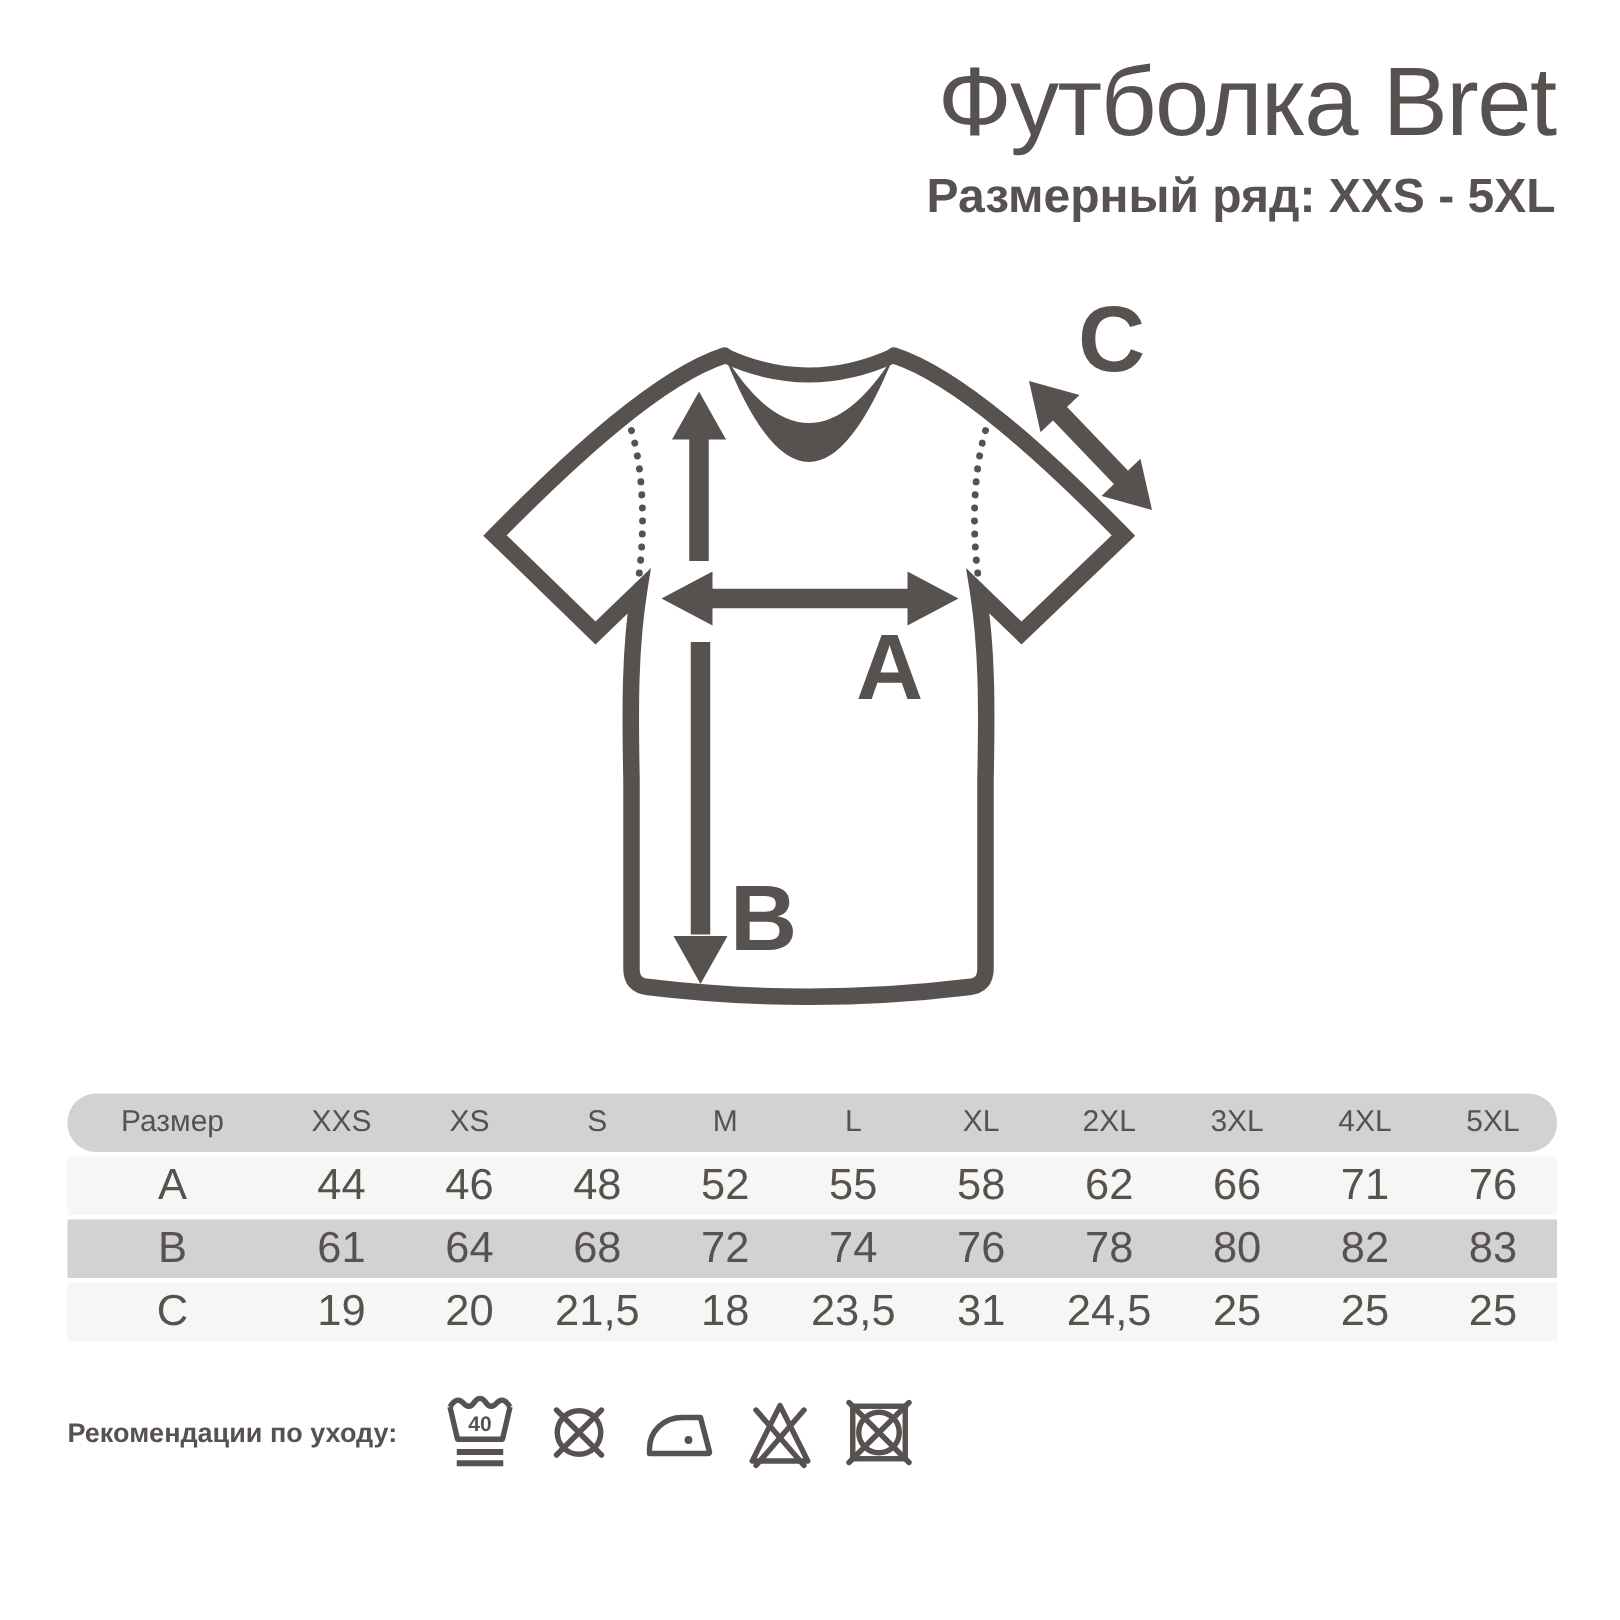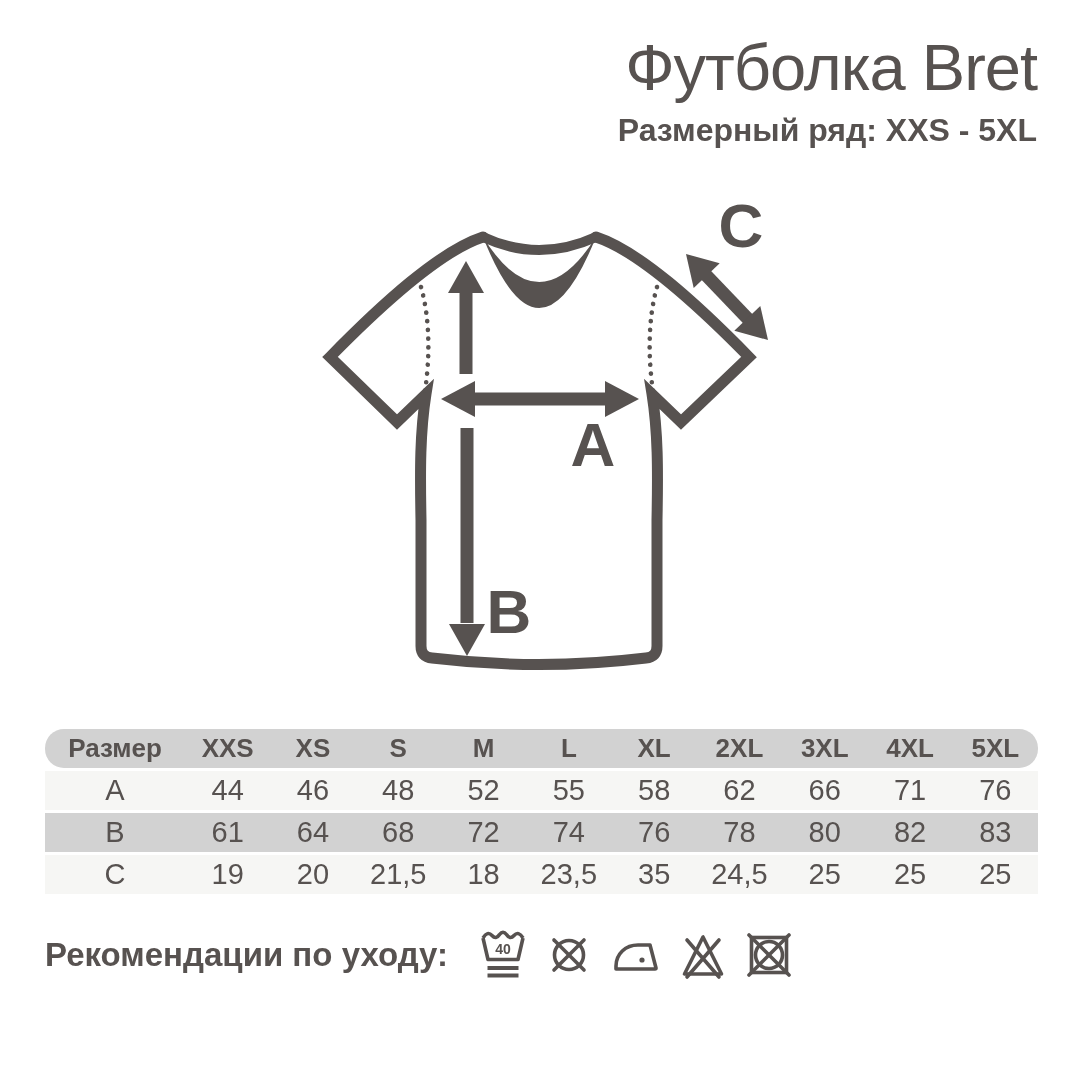--- a/index.html
+++ b/index.html
@@ -11,26 +11,26 @@
   .header { position:absolute; top:34px; right:43px; text-align:right; }
   .title { font-size:65px; font-weight:normal; letter-spacing:-1px; line-height:1.05; }
   .subtitle { font-size:32px; font-weight:bold; margin-top:10px; }
 
   .diagram-svg { position:absolute; left:0; top:0; }
 
   .size-table { position:absolute; left:45px; top:729px; width:993px;
                 display:flex; flex-direction:column; gap:3px; }
   .t-row { display:grid; grid-template-columns:140px repeat(10,1fr);
            height:39px; align-items:center; text-align:center; font-size:29px; }
-  .t-row.head { font-weight:bold; font-size:26px;border-radius:19px; }
+  .t-row.head { font-weight:normal; font-size:20px;border-radius:19px; }
   .t-row.gray  { background:#d2d2d2; }
   .t-row.light { background:#f6f6f4; }
 
   .care-row { position:absolute; left:45px; top:928px; display:flex; align-items:center; }
-  .care-label { font-size:33px; font-weight:bold; margin-right:33px; white-space:nowrap; }
+  .care-label { font-size:18px; font-weight:bold; margin-right:33px; white-space:nowrap; }
   .care-icons { display:flex; gap:22px; align-items:center; }
   .care-icons svg { display:block; }
 </style>
 </head>
 <body>
 
 <div class="header">
   <div class="title">Футболка Bret</div>
   <div class="subtitle">Размерный ряд: XXS - 5XL</div>
 </div>
@@ -116,21 +116,21 @@
     <div>82</div>
     <div>83</div>
   </div>
   <div class="t-row light">
     <div>C</div>
     <div>19</div>
     <div>20</div>
     <div>21,5</div>
     <div>18</div>
     <div>23,5</div>
-    <div>35</div>
+    <div>31</div>
     <div>24,5</div>
     <div>25</div>
     <div>25</div>
     <div>25</div>
   </div>
 </div>
 
 <div class="care-row">
   <div class="care-label">Рекомендации по уходу:</div>
   <div class="care-icons">

